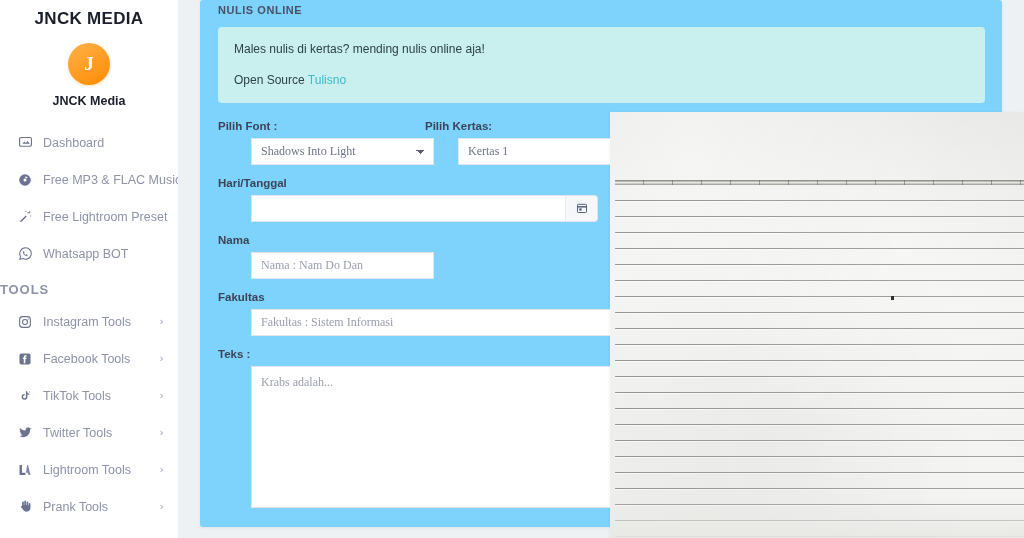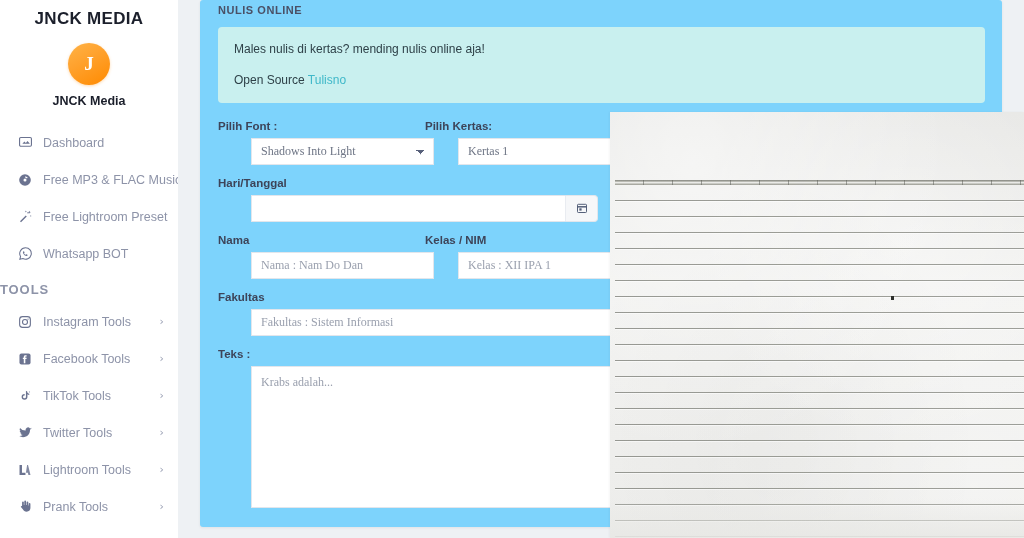--- a/index.html
+++ b/index.html
@@ -379,24 +379,20 @@
               </span>
             </div>
           </div>
         </div>
 
         <div class="row fld-gap">
           <div class="col-half">
             <label class="fld-label">Nama</label>
             <input class="ctl" type="text" placeholder="Nama : Nam Do Dan" style="">
           </div>
-          <div class="col-half">
-            <label class="fld-label">Kelas / NIM</label>
-            <input class="ctl" type="text" placeholder="Kelas : XII IPA 1" style="">
-          </div>
         </div>
 
         <div class="fld-gap">
           <label class="fld-label">Fakultas</label>
           <input class="ctl" type="text" placeholder="Fakultas : Sistem Informasi" style="">
         </div>
 
         <div class="fld-gap">
           <label class="fld-label">Teks :</label>
           <textarea class="ctl" placeholder="Krabs adalah..." style=""></textarea>

